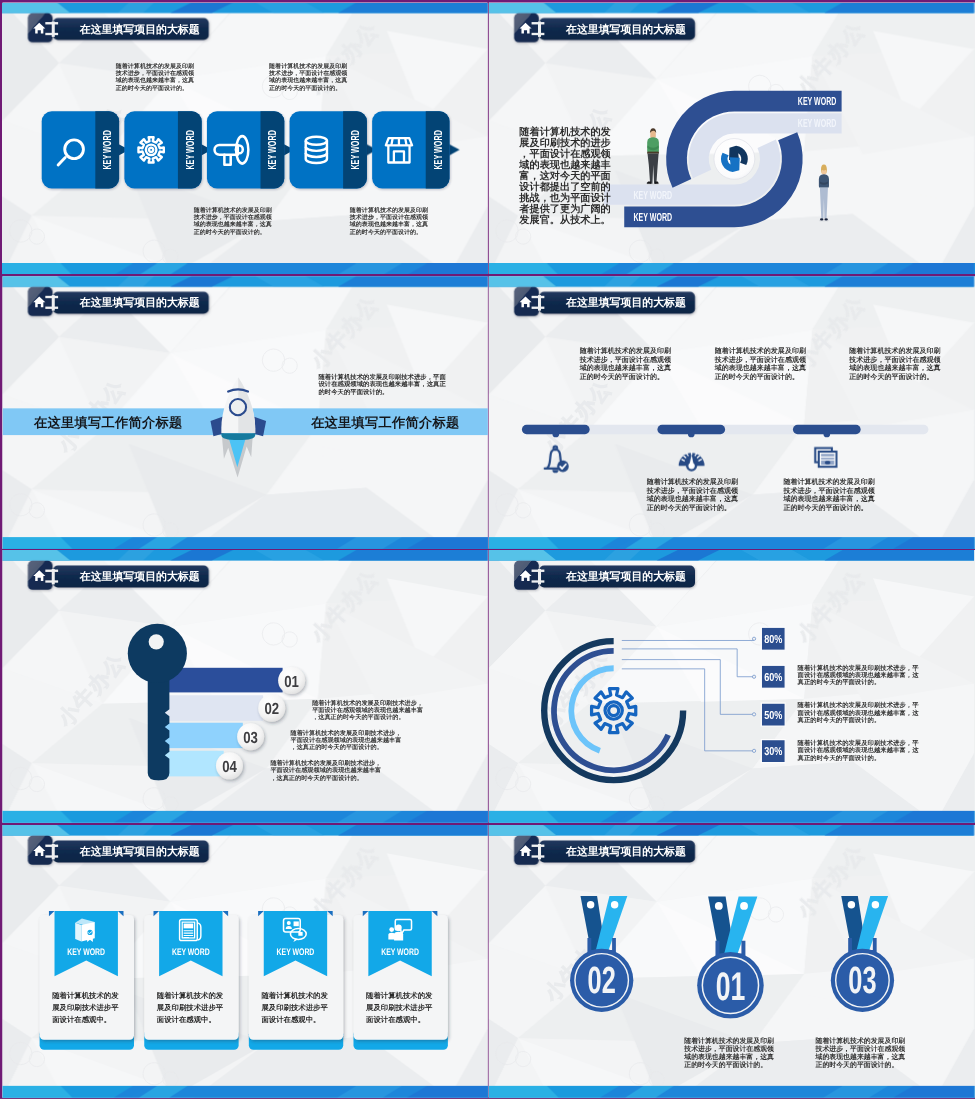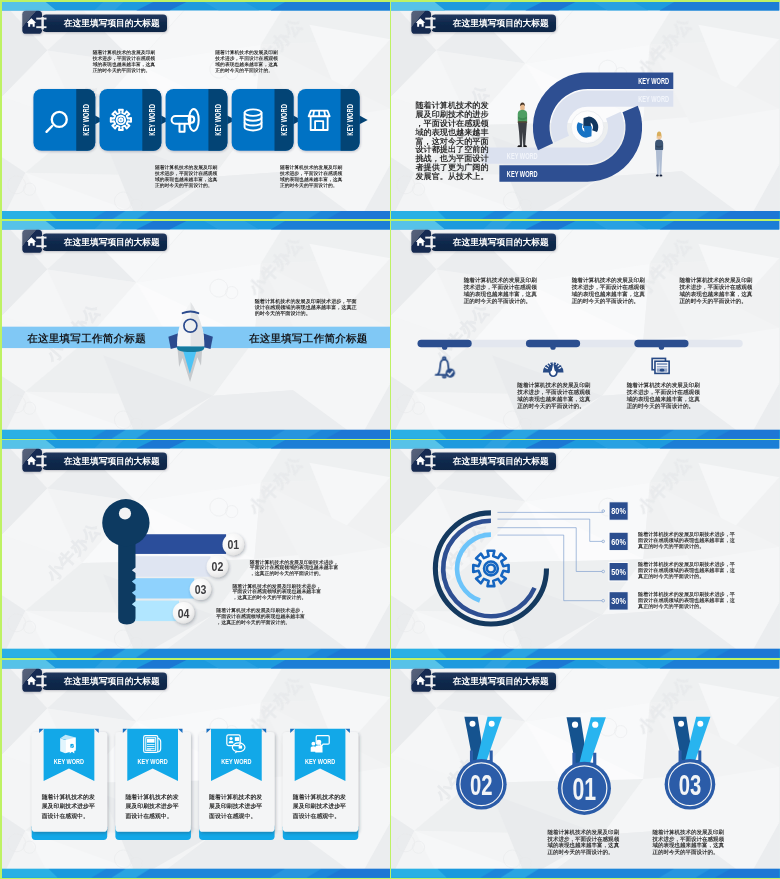--- a/index.html
+++ b/index.html
@@ -1,21 +1,21 @@
 <!DOCTYPE html>
 <html><head>
 <meta charset="utf-8">
 <title>PPT</title>
 <style>
 html,body{margin:0;padding:0;background:#8f959d;}
 body{width:780px;height:879px;overflow:hidden;
      font-family:"Liberation Sans",sans-serif;-webkit-font-smoothing:antialiased;}
 .grid{position:absolute;left:0;top:0;width:780px;height:879px;display:grid;
       grid-template-columns:388.25px 388.25px;grid-template-rows:repeat(4,217.9px);
-      gap:1.5px;padding:1.5px;box-sizing:border-box;background:#bef264;}
+      gap:1.5px;padding:1.5px;box-sizing:border-box;background:#701a75;}
 .slide{position:relative;overflow:hidden;background:#eef0f1;}
 .canvas{position:absolute;left:0;top:0;width:960px;height:539px;
         transform:scale(0.404427);transform-origin:0 0;}
 .abs{position:absolute;left:0;top:0;}
 svg{display:block;overflow:visible;}
 .cap{position:absolute;white-space:normal;letter-spacing:0px;line-break:anywhere;}
 .band-t{position:absolute;font-size:26.2px;font-weight:700;color:#14161a;letter-spacing:0.5px;}
 </style>
 </head>
 <body>

